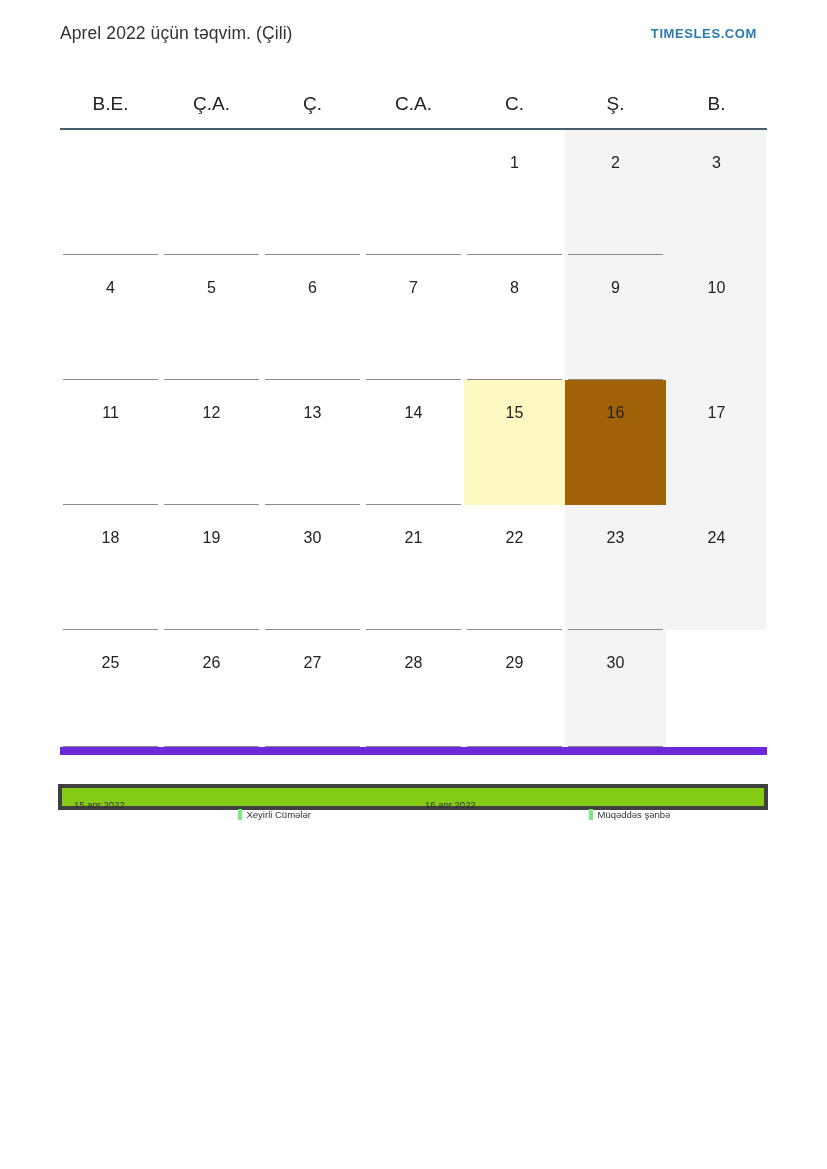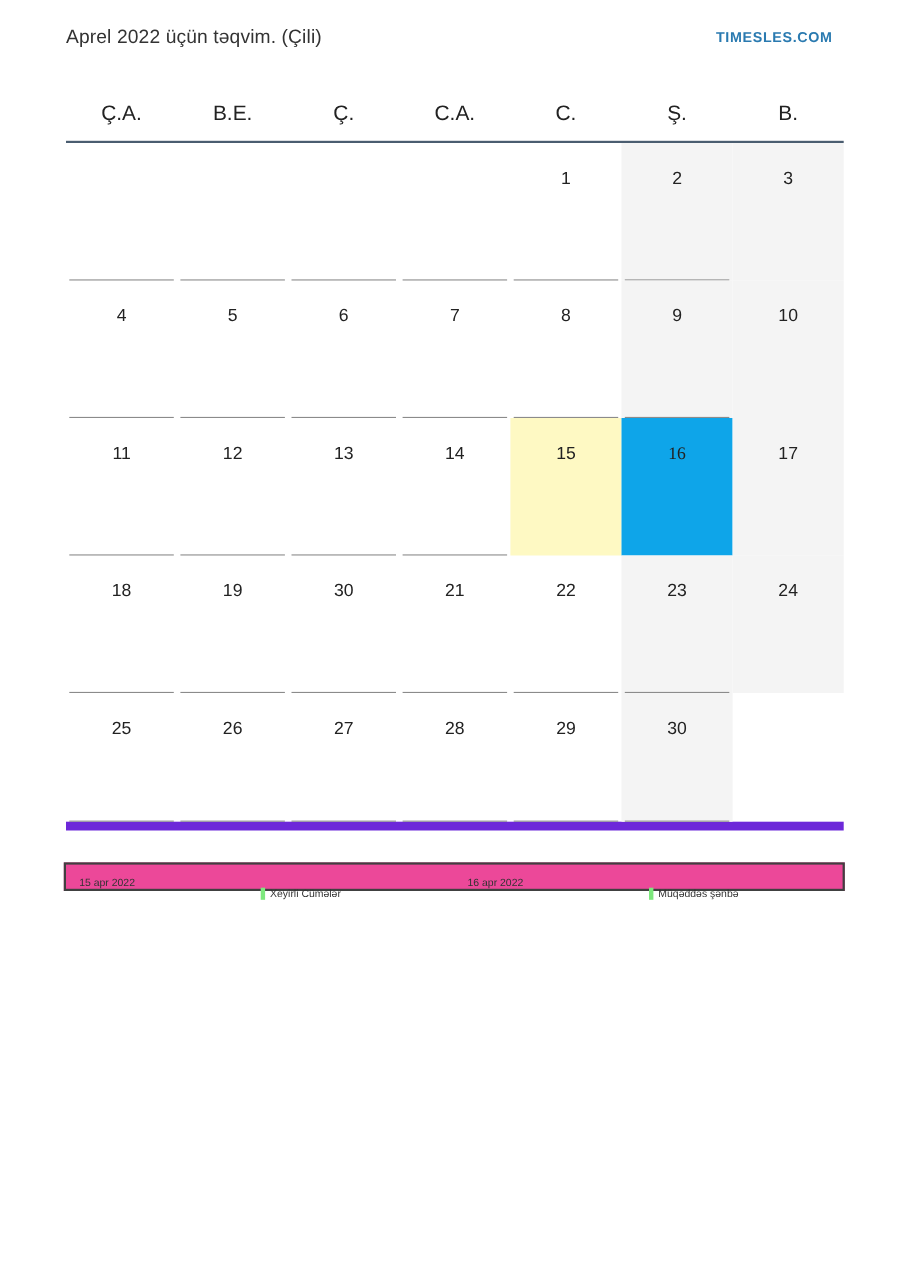--- a/index.html
+++ b/index.html
@@ -92,37 +92,37 @@
     bottom: 0;
     height: 1px;
     background: #8b8b8b;
   }
   .cell.empty::after { background: #8b8b8b; }
   .cell.noline::after { background: transparent; }
 
   .cell.weekend { background: #f4f4f4; }
   .cell.highlight { background: #fef9c3; }
   .cell.highlight::after { background: transparent; }
-  .cell.weekend.highlight { background: #0ea5e9; font-family: Liberation Serif, serif; }
+  .cell.weekend.highlight { background: #a16207; }
 
   .grid-bottom {
     border-bottom: 8px solid #6d28d9;
   }
 
   
   .legend {
     position: absolute;
     left: 58px;
     top: 784px;
     width: 710px;
     height: 26px;
-    border: 2px solid #404040;
+    border: 4px solid #404040;
     display: grid;
     grid-template-columns: 1fr 1fr;
-    background: #ec4899;
+    background: #84cc16;
   }
   .legend-half {
     display: grid;
     grid-template-columns: 1fr 1fr;
     align-items: center;
     height: 100%;
   }
   .legend-date {
     font-size: 9.5px;
     color: #333333;
@@ -150,22 +150,22 @@
 <div class="page">
 
   <div class="header">
     <div class="doc-title">Aprel 2022 üçün təqvim. (Çili)</div>
     <div class="brand">TIMESLES.COM</div>
   </div>
 
   <div class="calendar">
 
     <div class="weekday-row">
+      <div class="weekday">B.E.</div>
       <div class="weekday">Ç.A.</div>
-      <div class="weekday">B.E.</div>
       <div class="weekday">Ç.</div>
       <div class="weekday">C.A.</div>
       <div class="weekday">C.</div>
       <div class="weekday">Ş.</div>
       <div class="weekday">B.</div>
     </div>
 
     <div class="grid-wrap">
 
       <div class="week">

